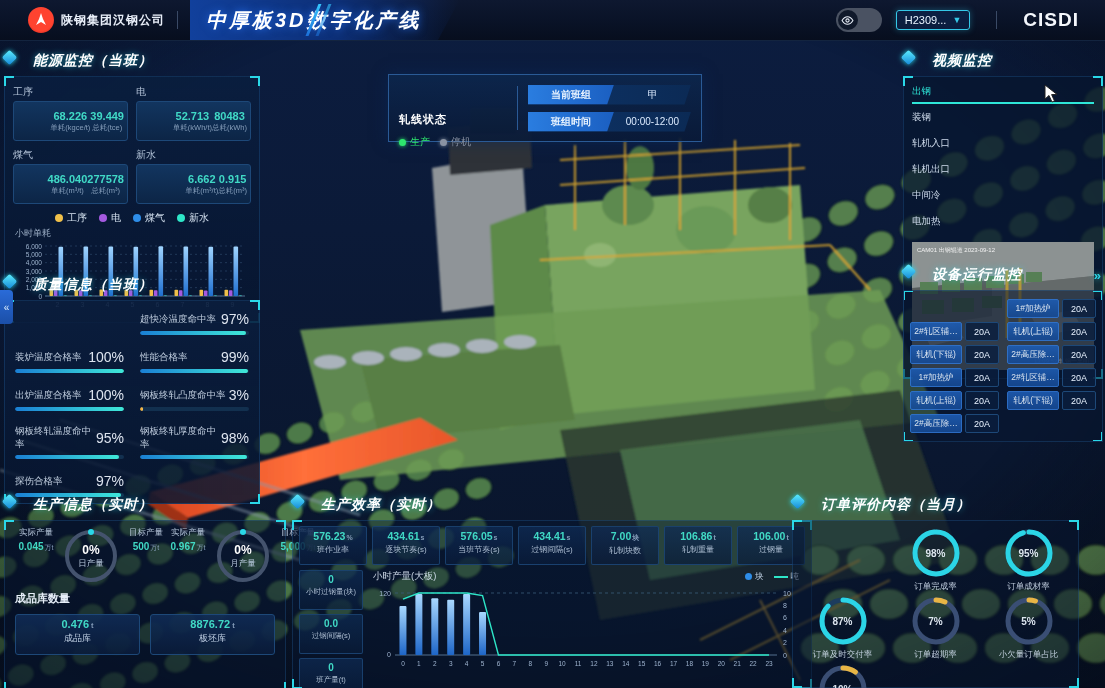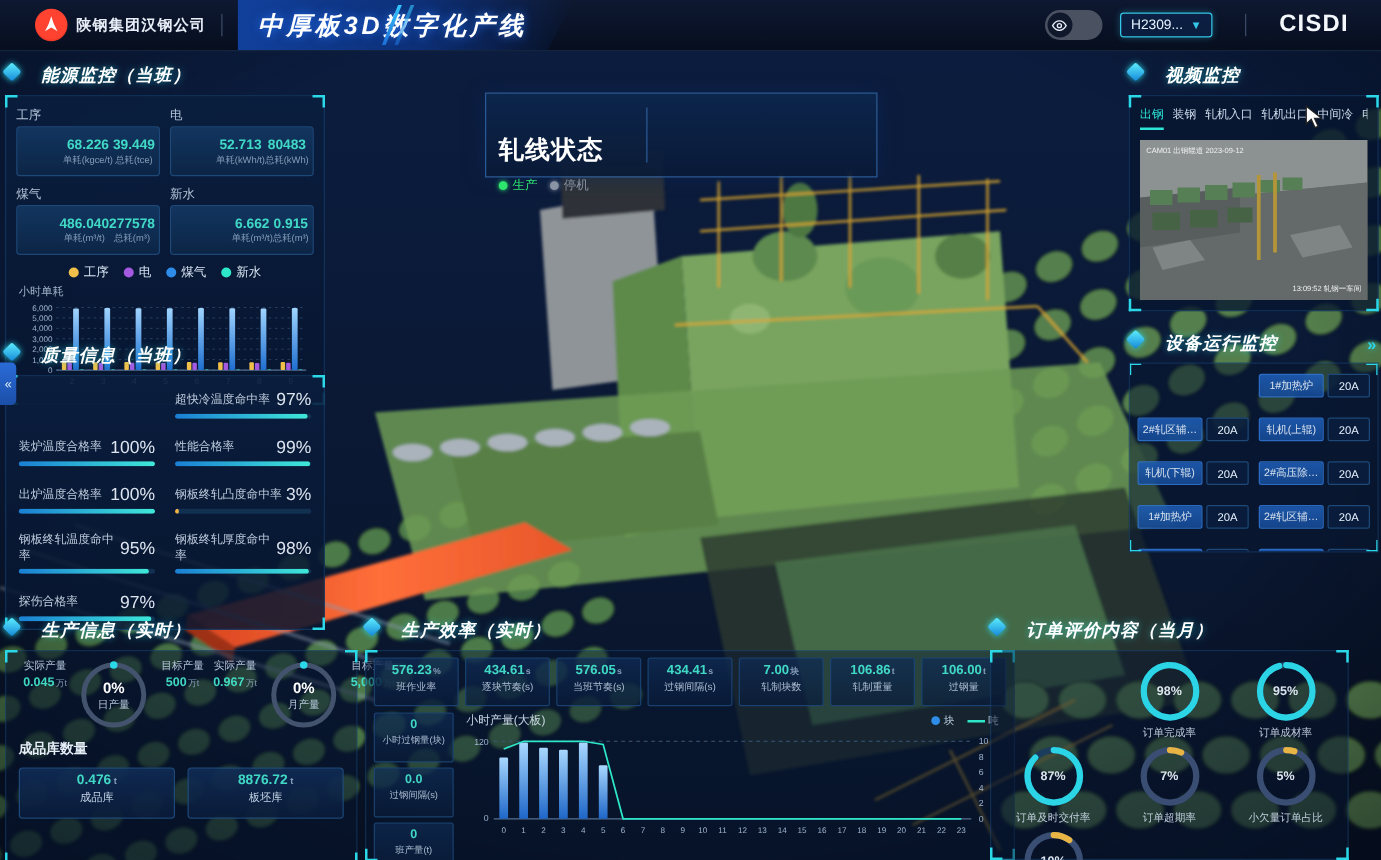--- a/index.html
+++ b/index.html
@@ -71,46 +71,46 @@
   .qlabel{color:#cfdcec;font-size:9.5px;}
   .qval{color:#f0f6ff;font-size:14px;}
   .qtrack{height:4px;background:#12304f;border-radius:2px;overflow:hidden;}
   .qfill{height:100%;background:linear-gradient(90deg,#1a7fd4,#3fe8d8);border-radius:2px;}
   .qfill.warn{background:linear-gradient(90deg,#f0a32f,#f5c35a);}
 
   
   #status-panel{left:388px;top:74px;width:292px;height:66px;background:linear-gradient(180deg,rgba(13,38,76,.92),rgba(9,26,56,.9));
     border:1px solid #2a5a96;display:flex;align-items:center;padding:0 10px;box-shadow:0 0 14px rgba(10,40,90,.6);}
   #status-left{width:108px;}
-  #status-title{color:#ffffff;font-size:20px;font-weight:800;letter-spacing:1px;margin-bottom:8px;margin-top:45px;}
+  #status-title{color:#ffffff;font-size:11px;font-weight:800;letter-spacing:1px;margin-bottom:8px;margin-top:45px;}
   #status-legend{display:flex;gap:10px;}
   .st-lg{display:flex;align-items:center;gap:4px;font-size:10px;}
   .st-dot{width:7px;height:7px;border-radius:50%;}
   #status-divider{width:1px;height:44px;background:#2a5a96;margin:0 10px;}
   #status-rows{flex:1;display:flex;flex-direction:column;gap:7px;}
   .lsrow{display:flex;height:20px;background:linear-gradient(90deg,#0e3468,#0b2a55);
     clip-path:polygon(0 0,100% 0,96% 100%,0 100%);align-items:center;}
   .lschip{width:86px;height:100%;display:flex;align-items:center;justify-content:center;
     background:linear-gradient(90deg,#2a7de0,#1b5fc1);color:#eaf4ff;font-size:10px;font-weight:700;
     clip-path:polygon(0 0,100% 0,92% 100%,0 100%);}
   .lsval{flex:1;text-align:center;color:#dcebff;font-size:10px;}
 
   
   #video-panel{left:903px;top:52px;width:200px;}
   #video-body{background:rgba(7,22,48,.78);padding:8px 8px 8px;}
-  #video-tabs{display:flex;gap:7px;overflow:hidden;margin-bottom:8px;}
+  #video-tabs{display:flex;gap:7px;overflow:hidden;margin-bottom:8px;flex-direction:column;}
   .vtab{color:#cfdcec;font-size:9.5px;white-space:nowrap;padding-bottom:4px;border-bottom:2px solid transparent;cursor:pointer;}
   .vtab.active{color:#2ee6d8;border-bottom:2px solid #2ee6d8;}
   #video-thumb{position:relative;width:182px;height:128px;background:#6a6f6e;overflow:hidden;cursor:pointer;}
   .cam-text{position:absolute;color:#f2f2f2;font-size:6px;filter:blur(.4px);}
 
   
   #device-panel{left:903px;top:266px;width:200px;}
   #device-body{background:rgba(7,22,48,.55);padding:8px 6px 2px;height:140px;overflow:hidden;
-    display:grid;grid-template-columns:1fr 1fr;gap:16px 8px;align-content:start;}
+    display:grid;grid-template-columns:1fr 1fr;gap:4px 8px;align-content:start;}
   .drow{display:flex;gap:3px;height:19px;}
   .dchip{flex:1;background:linear-gradient(180deg,#1e5cb2,#164a94);border:1px solid #2f74d0;border-radius:2px;
     color:#eaf4ff;font-size:8.5px;display:flex;align-items:center;justify-content:center;cursor:pointer;white-space:nowrap;overflow:hidden;}
   .dval{width:32px;background:rgba(10,30,62,.85);border:1px solid #1d4878;border-radius:2px;color:#e8f2ff;
     font-size:9px;display:flex;align-items:center;justify-content:center;}
 
   
   #prod-panel{left:4px;top:496px;width:282px;}
   #prod-body{background:rgba(7,22,48,.55);padding:6px 10px 8px;height:156px;}
   #gauges{display:flex;justify-content:space-between;}
@@ -716,20 +716,30 @@
             <span class="st-dot" style="background: rgb(46, 230, 110); box-shadow: rgb(46, 230, 110) 0px 0px 4px;"></span>
             <span style="color: rgb(46, 230, 110);">生产</span>
           </span>
           <span class="st-lg">
             <span class="st-dot" style="background: rgb(138, 147, 163); box-shadow: rgb(138, 147, 163) 0px 0px 4px;"></span>
             <span style="color: rgb(138, 147, 163);">停机</span>
           </span>
         </div>
     </div>
     <div id="status-divider"></div>
+    <div id="status-rows">
+        <div class="lsrow">
+          <span class="lschip">当前班组</span>
+          <span class="lsval">甲</span>
+        </div>
+        <div class="lsrow">
+          <span class="lschip">班组时间</span>
+          <span class="lsval">00:00-12:00</span>
+        </div>
+      </div>
   </div>
 
   <div id="video-panel" class="panel">
     <div class="ptitle">
         <span class="diamond"></span>
       <span class="ptitle-text">视频监控</span>
       </div>
     <div id="video-body" class="frame"><i class="corn"></i>
       <div id="video-tabs">
           <span class="vtab active">出钢</span>

